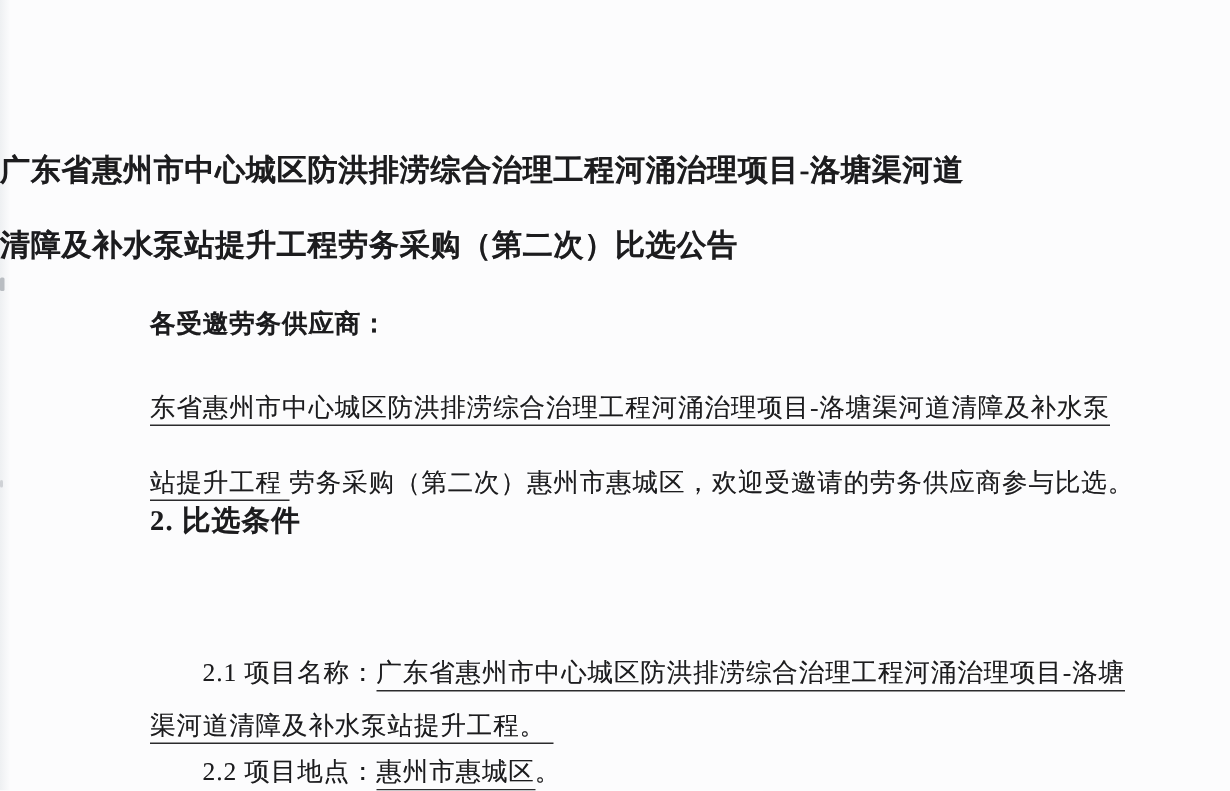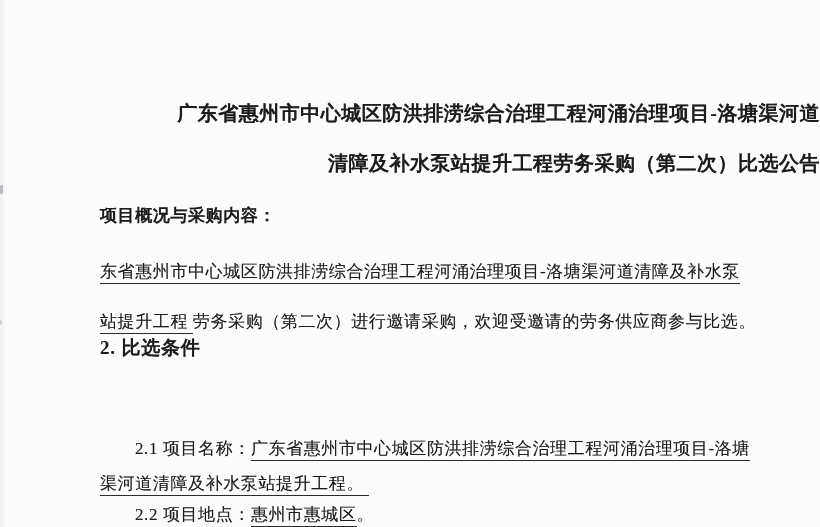--- a/index.html
+++ b/index.html
@@ -15,21 +15,21 @@
   .edge-shade{
     position:absolute;left:0;top:0;width:7px;height:100%;
     background:linear-gradient(90deg,#eef0f2 0%,rgba(252,252,253,0) 100%);
   }
   .speck{position:absolute;background:#b9bdc2;border-radius:1px;}
   .speck-1{left:0;top:185px;width:3px;height:9px;}
   .speck-2{left:0;top:320px;width:2px;height:5px;opacity:.6;}
 
   .title{
     position:absolute;left:0;width:100%;
-    text-align:right;
+    text-align:left;
     font-size:20px;font-weight:bold;
     letter-spacing:0.5px;
     white-space:pre;
     text-shadow:0 0 .4px rgba(20,20,20,.45);
   }
   .t1{top:100px}
   .t2{top:150px}
 
   .line{
     position:absolute;left:100px;width:645px;
@@ -59,26 +59,26 @@
 
 <div class="page">
 
   <div class="edge-shade"></div>
   <div class="speck speck-1"></div>
   <div class="speck speck-2"></div>
 
   <div class="title t1">广东省惠州市中心城区防洪排涝综合治理工程河涌治理项目-洛塘渠河道</div>
   <div class="title t2">清障及补水泵站提升工程劳务采购（第二次）比选公告</div>
 
-  <div class="line bold sal">项目概况与采购内容：</div>
+  <div class="line bold sal">各受邀劳务供应商：</div>
 
 
   <div class="line p2"><span class="u">东省惠州市中心城区防洪排涝综合治理工程河涌治理项目-洛塘渠河道清障及补水泵</span></div>
 
-  <div class="line p3"><span class="u">站提升工程 </span><span>劳务采购（第二次）进行邀请采购，欢迎受邀请的劳务供应商参与比选。</span></div>
+  <div class="line p3"><span class="u">站提升工程 </span><span>劳务采购（第二次）惠州市惠城区，欢迎受邀请的劳务供应商参与比选。</span></div>
 
   <div class="line heading h1x">2. 比选条件</div>
 
 
 
   <div class="line indent i1a"><span>2.1 项目名称：</span><span class="u">广东省惠州市中心城区防洪排涝综合治理工程河涌治理项目-洛塘</span></div>
 
   <div class="line i1b"><span class="u">渠河道清障及补水泵站提升工程。 </span></div>
 
   <div class="line indent i2"><span>2.2 项目地点：</span><span class="u">惠州市惠城区</span><span>。</span></div>

